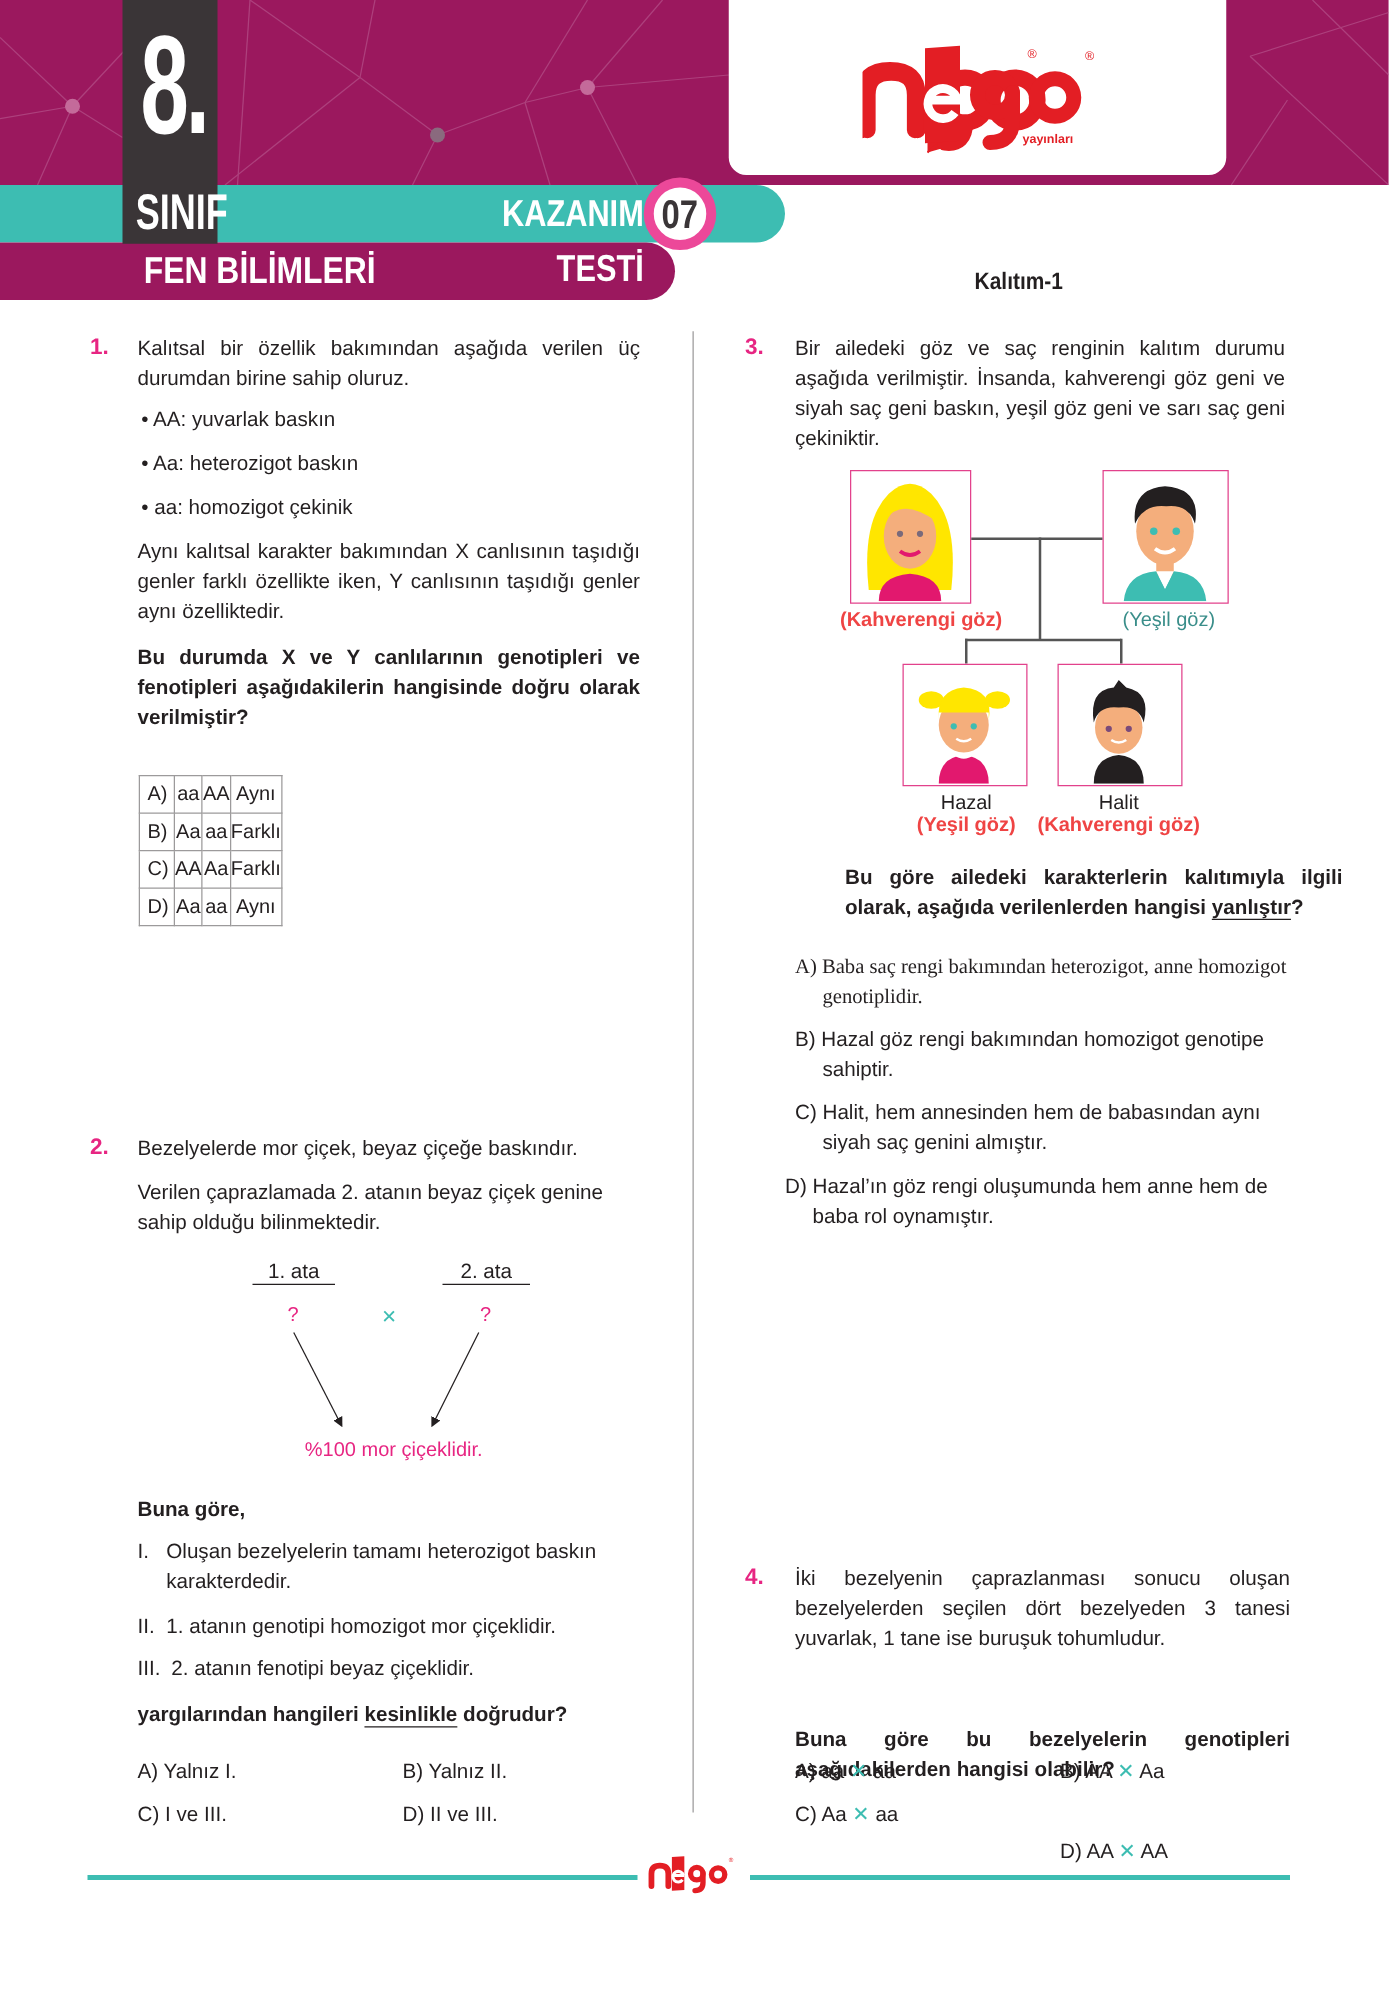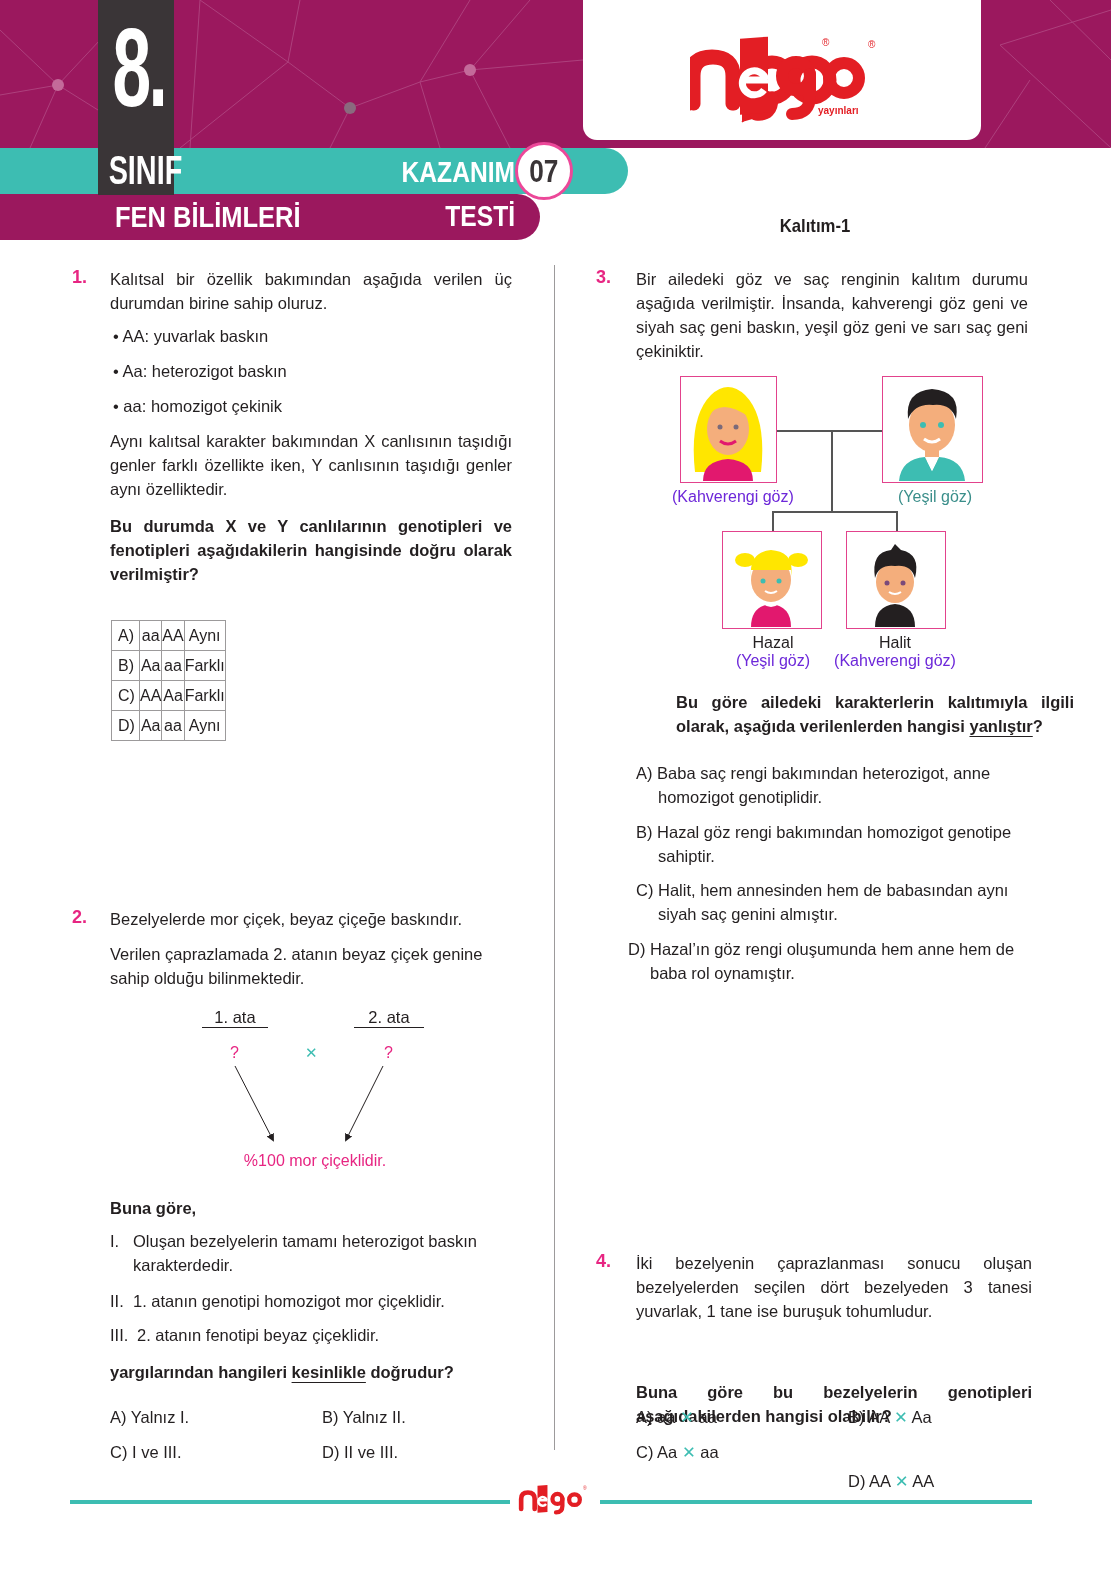--- a/index.html
+++ b/index.html
@@ -7,21 +7,21 @@
   .abs { position: absolute; }
 
   
   .hdr-magenta { left: 0; top: 0; width: 1111px; height: 148px; background: #9b185e; overflow: hidden; }
   .hdr-magenta svg { position: absolute; left: 0; top: 0; }
   .grade-box { left: 98px; top: 0; width: 76px; height: 195px; background: #3a3537; z-index: 3; }
   .grade-num { left: 98px; top: 12px; width: 76px; text-align: center; color: #fff; font-family: "Liberation Sans", sans-serif; font-weight: bold; font-size: 112px; line-height: 112px; transform: scaleX(0.62); transform-origin: center; z-index: 4; letter-spacing: -4px; }
   .grade-sinif { left: 98px; top: 148px; width: 76px; text-align: center; color: #fff; font-weight: bold; font-size: 40px; line-height: 44px; transform: scaleX(0.72); z-index: 4; }
   .teal-bar { left: 0; top: 148px; width: 628px; height: 46px; background: #3dbdb2; border-radius: 0 24px 24px 0; z-index: 2; }
   .kazanim { left: 300px; top: 150px; width: 215px; text-align: right; color: #fff; font-weight: bold; font-size: 30px; line-height: 44px; transform: scaleX(0.82); transform-origin: right; z-index: 4; }
-  .test-circle { left: 515px; top: 142px; width: 58px; height: 58px; border-radius: 50%; background: #fff; border: 3px solid #ec4899; z-index: 5; display: flex; align-items: center; justify-content: center; }
+  .test-circle { left: 515px; top: 142px; width: 58px; height: 58px; border-radius: 50%; background: #fff; border: 8px solid #ec4899; z-index: 5; display: flex; align-items: center; justify-content: center; }
   .test-num { font-weight: bold; font-size: 32px; color: #3a3537; transform: scaleX(0.82); }
   .subject-bar { left: 0; top: 194px; width: 540px; height: 46px; background: #9b185e; border-radius: 0 26px 26px 0; z-index: 2; }
   .subject-text { left: 115px; top: 196px; color: #fff; font-weight: bold; font-size: 30px; line-height: 42px; transform: scaleX(0.85); transform-origin: left; z-index: 4; }
   .logo-card { left: 583px; top: 0; width: 398px; height: 140px; background: #fff; border-radius: 0 0 14px 14px; z-index: 3; }
   .logo-wrap { left: 690px; top: 34px; z-index: 4; }
   .topic { left: 700px; top: 215px; width: 230px; text-align: center; font-weight: bold; font-size: 19px; color: #231f20; transform: scaleX(0.88); }
 
   
   .col-divider { left: 554px; top: 265px; width: 1px; height: 1185px; background: #9c9a9b; }
 
@@ -36,21 +36,21 @@
   table.gt { border-collapse: collapse; font-size: 16px; }
   table.gt th { background: #9b185e; color: #fff; font-weight: bold; height: 28px; padding: 0 6px; font-size: 16px; }
   table.gt th.empty { background: transparent; }
   table.gt td { border: 1px solid #9c9a9b; height: 30px; text-align: center; }
   table.gt td.opt { width: 28px; text-align: left; padding-left: 6px; }
 
   
   .pbox { position: absolute; border: 1.5px solid #e2428c; background: #fff; }
   .tree-line { position: absolute; background: #555; }
   .lbl { position: absolute; font-size: 16px; text-align: center; white-space: nowrap; }
-  .lbl.gray { color: #6d28d9; }
+  .lbl.gray { color: #ef4444; font-weight: bold; }
   .lbl.teal { color: #3a8e8a; }
 
   .cross { color: #3dbdb2; font-weight: bold; }
   .pink { color: #e72582; }
 
   
   .foot-line { top: 1500px; height: 4px; background: #3dbdb2; }
 </style>
 </head>
 <body>
@@ -256,21 +256,21 @@
     <path d="M42 60 Q48 64 54 60" stroke="#fff" stroke-width="2" fill="none"></path>
     <path d="M28 95 Q28 74 48 72 Q68 74 68 95 Z" fill="#231f20"></path>
   </svg>
 </div>
 <div class="lbl" style="left:748px;top:634px;width:50px;">Hazal</div>
 <div class="lbl gray" style="left:725px;top:652px;width:96px;">(Yeşil göz)</div>
 <div class="lbl" style="left:870px;top:634px;width:50px;text-align:center;">Halit</div>
 <div class="lbl gray" style="left:830px;top:652px;width:130px;">(Kahverengi göz)</div>
 
 <div class="abs qtext bold justify" style="left:636px;top:690px;width:398px;margin-left:40px;"><span>Bu göre ailedeki karakterlerin kalıtımıyla ilgili olarak, aşağıda verilenlerden hangisi </span><span class="underline">yanlıştır</span><span>?</span></div>
-<div class="abs qtext" style="left:636px;top:761px;width:396px;padding-left:22px;text-indent:-22px;">A) Baba saç rengi bakımından heterozigot, anne homozigot genotiplidir.</div>
+<div class="abs qtext" style="left:636px;top:761px;width:396px;padding-left:22px;text-indent:-22px;font-family:Liberation Serif, serif;">A) Baba saç rengi bakımından heterozigot, anne homozigot genotiplidir.</div>
 <div class="abs qtext" style="left:636px;top:820px;width:396px;padding-left:22px;text-indent:-22px;">B) Hazal göz rengi bakımından homozigot genotipe sahiptir.</div>
 <div class="abs qtext" style="left:636px;top:878px;width:396px;padding-left:22px;text-indent:-22px;">C) Halit, hem annesinden hem de babasından aynı siyah saç genini almıştır.</div>
 <div class="abs qtext" style="left:628px;top:937px;width:396px;padding-left:22px;text-indent:-22px;">D) Hazal’ın göz rengi oluşumunda hem anne hem de baba rol oynamıştır.</div>
 
 <div class="abs qnum" style="left:596px;top:1251px;">4.</div>
 <div class="abs qtext justify" style="left:636px;top:1251px;width:396px;">İki bezelyenin çaprazlanması sonucu oluşan bezelyelerden seçilen dört bezelyeden 3 tanesi yuvarlak, 1 tane ise buruşuk tohumludur.</div>
 <div class="abs qtext bold justify" style="left:636px;top:1380px;width:396px;">Buna göre bu bezelyelerin genotipleri aşağıdakilerden hangisi olabilir?</div>
 
 <div class="abs qtext" style="left:636px;top:1405px;">
   <span>A)</span> <span>aa</span> <span class="cross">✕</span> <span>aa</span>

